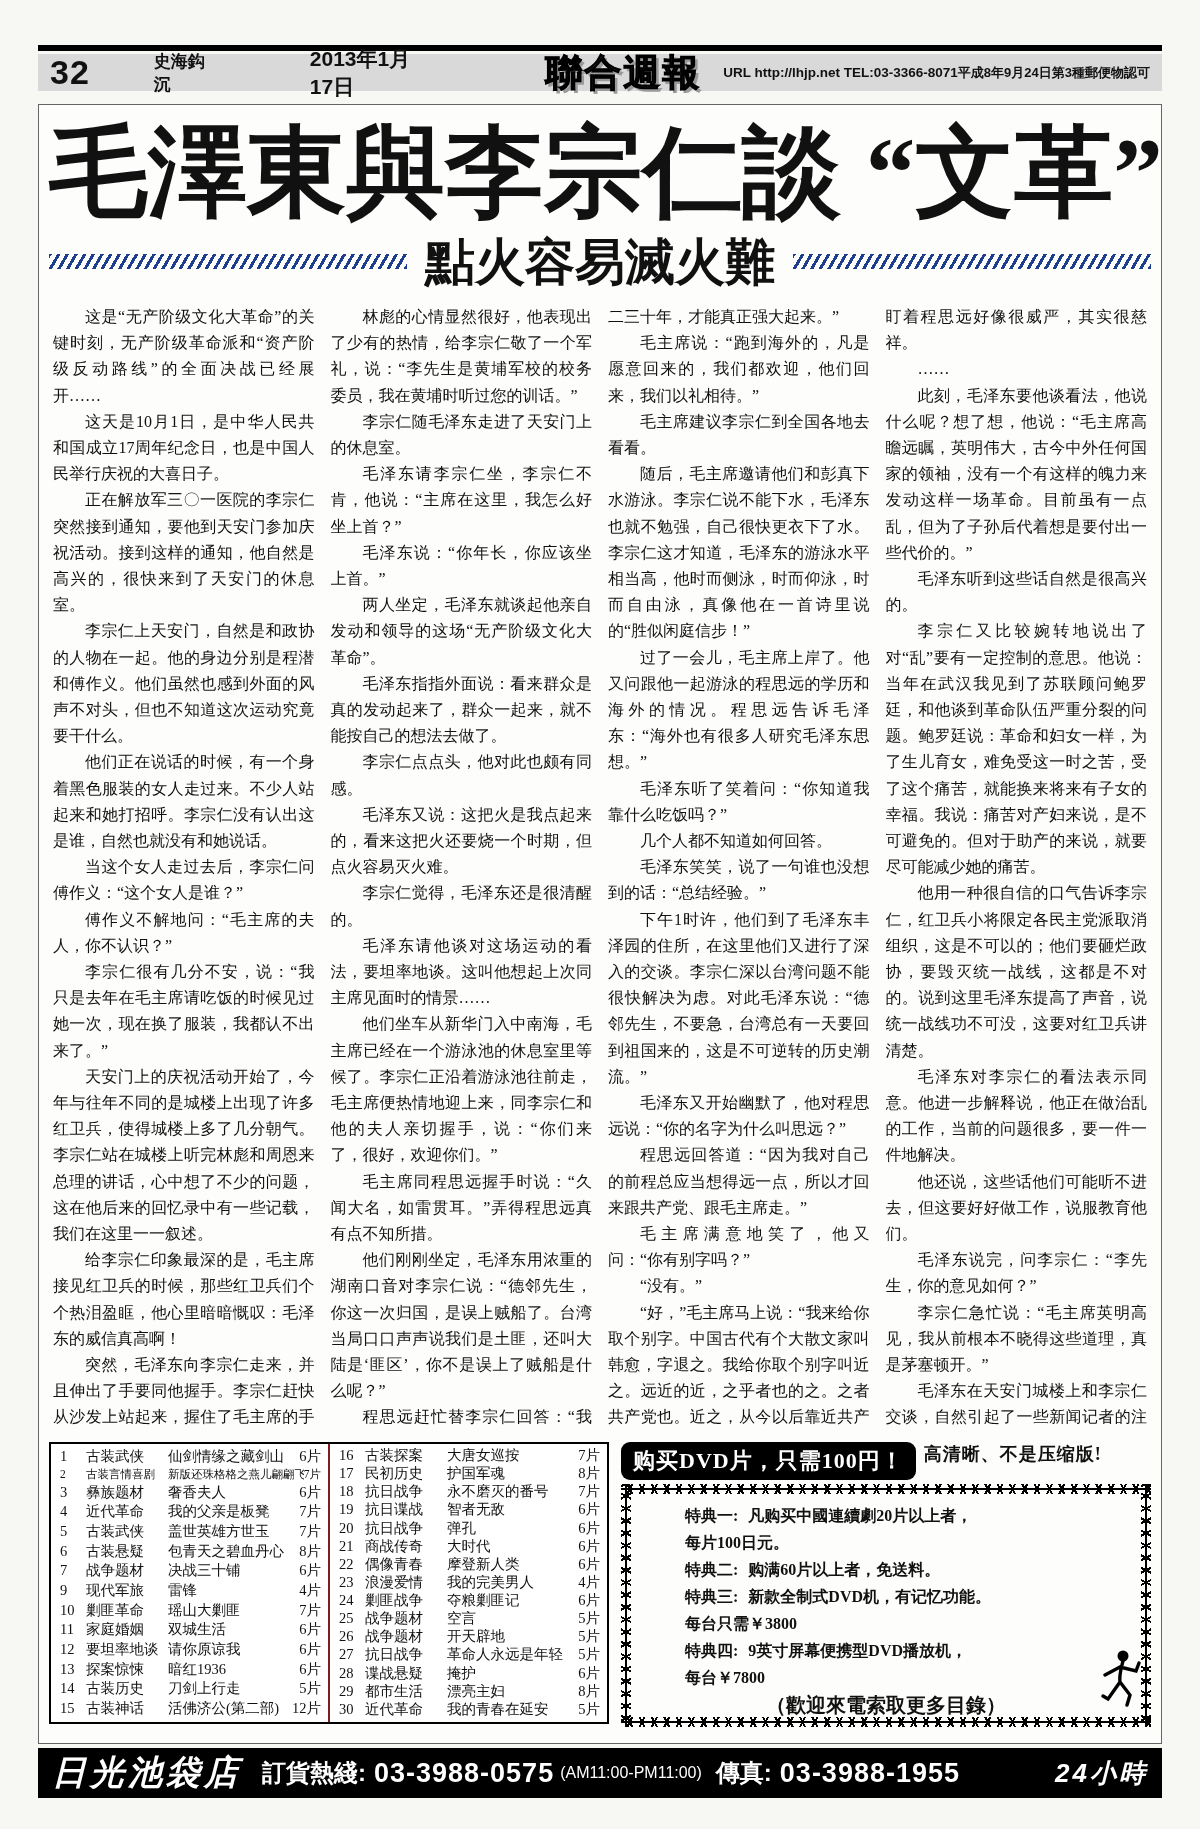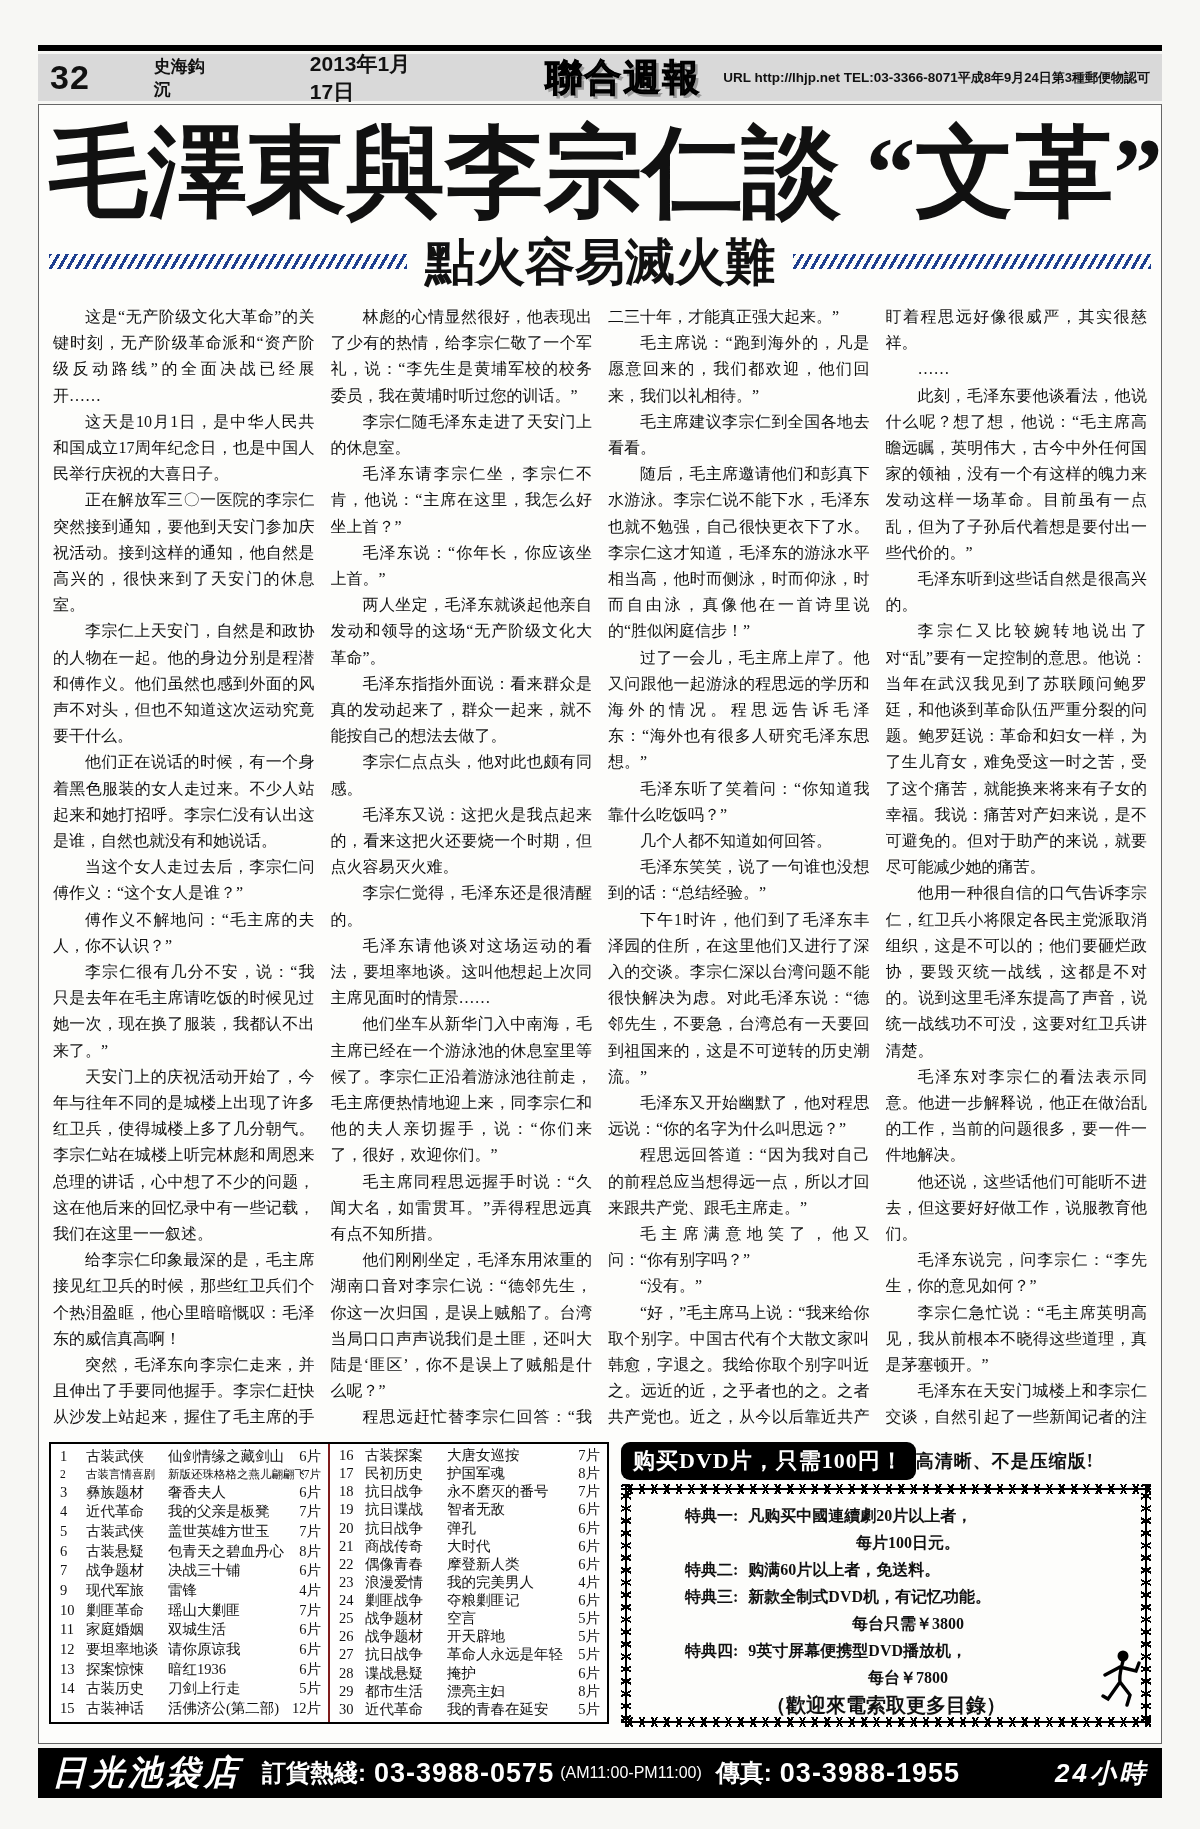--- a/index.html
+++ b/index.html
@@ -8,21 +8,21 @@
     background:#f7f7f4;
     font-family:"Liberation Serif",serif;
     color:#111;
     position:relative;
     overflow:hidden;
   }
   .page{position:absolute;inset:0;}
   .top-rule{position:absolute;left:38px;top:45px;width:1124px;height:6px;background:#000;}
   
   .header-strip{
-    position:absolute;left:38px;top:54px;width:1124px;height:47px;
+    position:absolute;left:38px;top:54px;width:1124px;height:37px;
     background:#d9d9d9;display:flex;align-items:center;box-sizing:border-box;
     padding:0 12px;font-family:"Liberation Sans",sans-serif;justify-content:flex-end;
   }
   .pageno{font-size:34px;font-weight:800;letter-spacing:1px;}
   .section-title{margin-left:64px;font-size:17px;font-weight:700;}
   .issue-date{margin-left:98px;font-size:21px;font-weight:600;}
   .masthead{
     margin-left:112px;font-size:37px;font-weight:900;letter-spacing:2px;
     color:#1a1a1a;text-shadow:3px 3px 0 #9a9a9a;-webkit-text-stroke:1px #000;
     white-space:nowrap;
@@ -61,21 +61,21 @@
     padding:3px 4px;box-sizing:border-box;overflow:hidden;}
   .dvd-half.right{border-left:2px solid #7f1d1d;}
   .dvd-row{display:flex;align-items:baseline;font-size:14.5px;line-height:1.1;white-space:nowrap;}
   .dvd-row .no{width:26px;padding-left:5px;}
   .dvd-row .genre{width:82px;overflow:hidden;}
   .dvd-row .title{flex:1;overflow:hidden;}
   .dvd-row .count{margin-left:auto;padding-right:3px;}
   .dvd-row.tight{font-size:11.5px;}
   
   .ad{flex:1;display:flex;flex-direction:column;box-sizing:border-box;}
-  .banner-row{display:flex;align-items:center;height:40px;}
+  .banner-row{display:flex;align-items:flex-start;gap:8px;height:40px;}
   .banner-pill{
     background:#000;color:#fff;font-weight:900;font-size:22px;
     padding:4px 12px;border-radius:9px;white-space:nowrap;letter-spacing:1px;
   }
   .banner-note{font-weight:900;font-size:18px;white-space:nowrap;letter-spacing:1px;}
   .barbed{position:relative;flex:1;margin-top:4px;padding:16px 20px 8px;box-sizing:border-box;}
   .wire{position:absolute;pointer-events:none;}
   .wire.h{left:0;right:0;height:10px;
     background:
       repeating-linear-gradient(63deg,transparent 0 9px,#000 9px 11px),
@@ -84,21 +84,21 @@
   .wire.top{top:0}.wire.bottom{bottom:0}
   .wire.v{top:0;bottom:0;width:10px;
     background:
       repeating-linear-gradient(27deg,transparent 0 9px,#000 9px 11px),
       repeating-linear-gradient(-27deg,transparent 0 9px,#000 9px 11px),
       linear-gradient(#000,#000) 50% 0/2px 100% no-repeat;}
   .wire.left{left:0}.wire.right{right:0}
   .offers{margin-top:2px;}
   .offer{font-size:16px;font-weight:800;line-height:27px;white-space:nowrap;margin-left:44px;}
   .offer-label{margin-right:10px;}
-  .offer-cont{text-align:center;}
+  .offer-cont{}
   .ad-note{text-align:center;font-size:20px;font-weight:800;line-height:28px;white-space:nowrap;}
   .dancer{position:absolute;right:10px;bottom:16px;width:42px;height:62px;}
   
   .footer-bar{
     position:absolute;left:38px;top:1748px;width:1124px;height:50px;background:#000;
     color:#fff;display:flex;align-items:center;box-sizing:border-box;padding:0 14px;
     font-family:"Liberation Sans",sans-serif;white-space:nowrap;
   }
   .shop-name{font-size:34px;font-weight:900;font-style:italic;letter-spacing:4px;}
   .order-label{margin-left:20px;font-size:24px;font-weight:800;}

